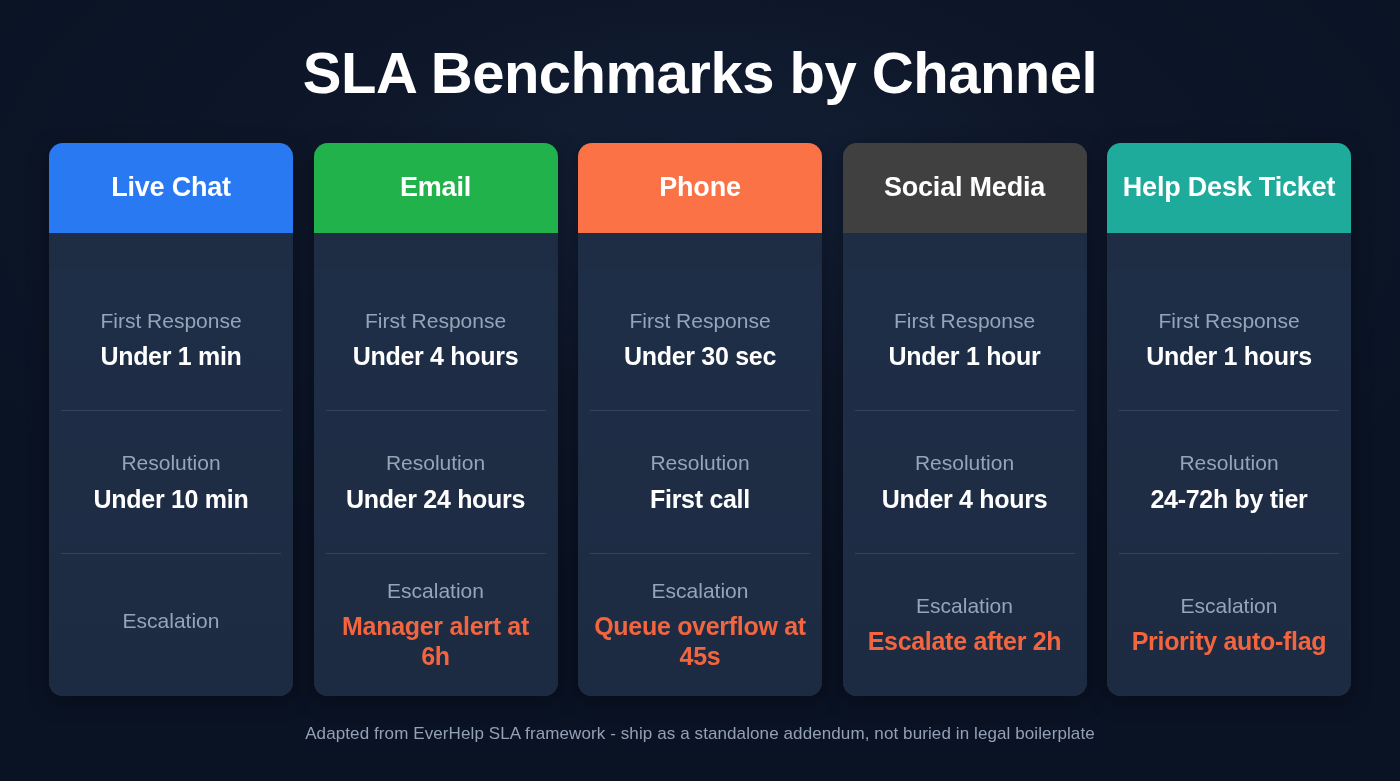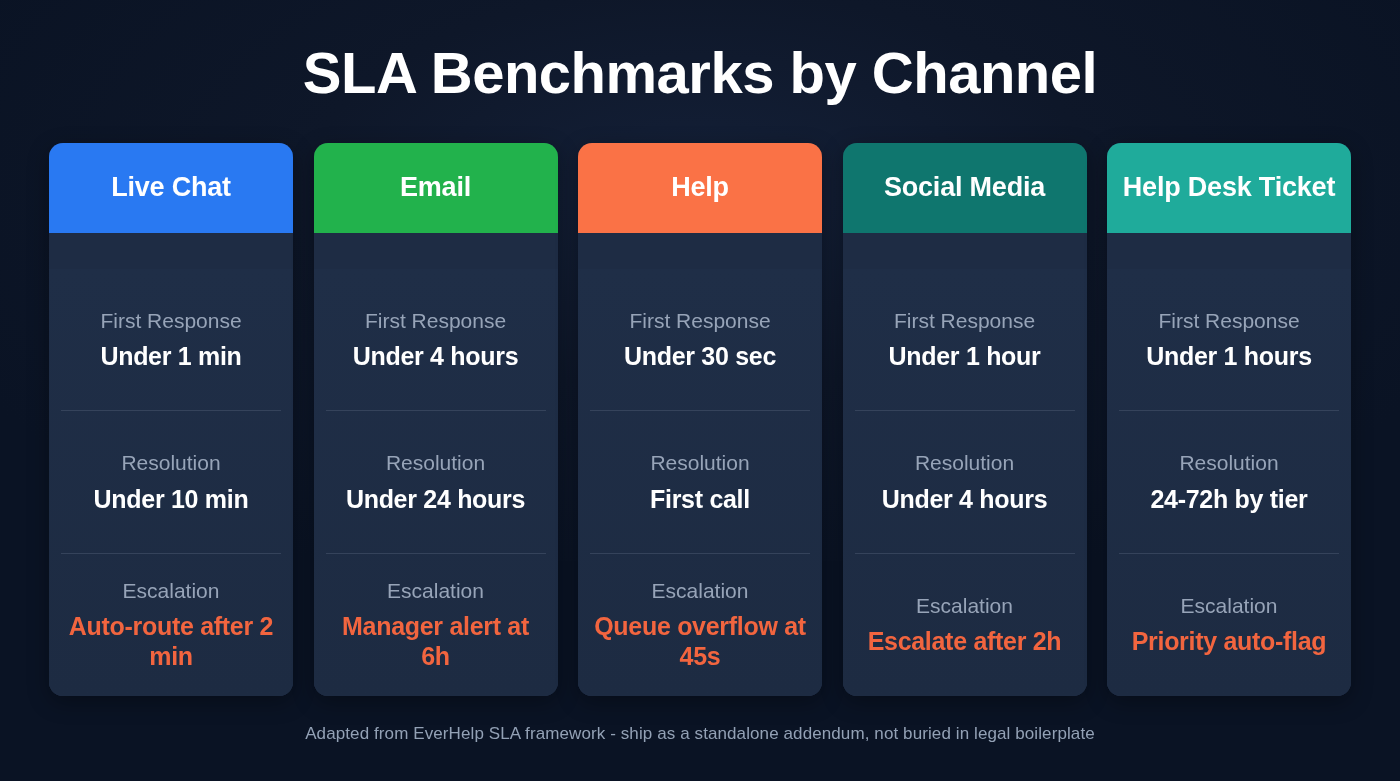--- a/index.html
+++ b/index.html
@@ -145,21 +145,20 @@
           <div class="metric-value" style="color: rgb(255, 255, 255);">Under 1 min</div>
         </div>
         <div class="divider" style="background: rgb(53, 67, 91);"></div>
         <div class="metric">
           <div class="metric-label" style="color: rgb(151, 164, 184);">Resolution</div>
           <div class="metric-value" style="color: rgb(255, 255, 255);">Under 10 min</div>
         </div>
         <div class="divider" style="background: rgb(53, 67, 91);"></div>
         <div class="metric escalation">
           <div class="metric-label" style="color: rgb(151, 164, 184);">Escalation</div>
-          <div class="metric-value" style="color: rgb(242, 101, 63);">Auto-route after 2 min</div>
         </div>
       </div>
     </div>
 
     <div class="card">
       <div class="card-header" style="background: rgb(34, 178, 76);">
         <div class="card-header-label">Email</div>
       </div>
       <div class="card-body" style="background-color: rgb(30, 44, 68);">
         <div class="metric">
@@ -174,42 +173,42 @@
         <div class="divider" style="background: rgb(53, 67, 91);"></div>
         <div class="metric escalation">
           <div class="metric-label" style="color: rgb(151, 164, 184);">Escalation</div>
           <div class="metric-value" style="color: rgb(242, 101, 63);">Manager alert at 6h</div>
         </div>
       </div>
     </div>
 
     <div class="card">
       <div class="card-header" style="background: rgb(250, 114, 70);">
-        <div class="card-header-label">Help</div>
+        <div class="card-header-label">Phone</div>
       </div>
       <div class="card-body" style="background-color: rgb(30, 44, 68);">
         <div class="metric">
           <div class="metric-label" style="color: rgb(151, 164, 184);">First Response</div>
           <div class="metric-value" style="color: rgb(255, 255, 255);">Under 30 sec</div>
         </div>
         <div class="divider" style="background: rgb(53, 67, 91);"></div>
         <div class="metric">
           <div class="metric-label" style="color: rgb(151, 164, 184);">Resolution</div>
           <div class="metric-value" style="color: rgb(255, 255, 255);">First call</div>
         </div>
         <div class="divider" style="background: rgb(53, 67, 91);"></div>
         <div class="metric escalation">
           <div class="metric-label" style="color: rgb(151, 164, 184);">Escalation</div>
           <div class="metric-value" style="color: rgb(242, 101, 63);">Queue overflow at 45s</div>
         </div>
       </div>
     </div>
 
     <div class="card">
-      <div class="card-header" style="background: #0f766e;">
+      <div class="card-header" style="background: #404040;">
         <div class="card-header-label">Social Media</div>
       </div>
       <div class="card-body" style="background-color: rgb(30, 44, 68);">
         <div class="metric">
           <div class="metric-label" style="color: rgb(151, 164, 184);">First Response</div>
           <div class="metric-value" style="color: rgb(255, 255, 255);">Under 1 hour</div>
         </div>
         <div class="divider" style="background: rgb(53, 67, 91);"></div>
         <div class="metric">
           <div class="metric-label" style="color: rgb(151, 164, 184);">Resolution</div>

